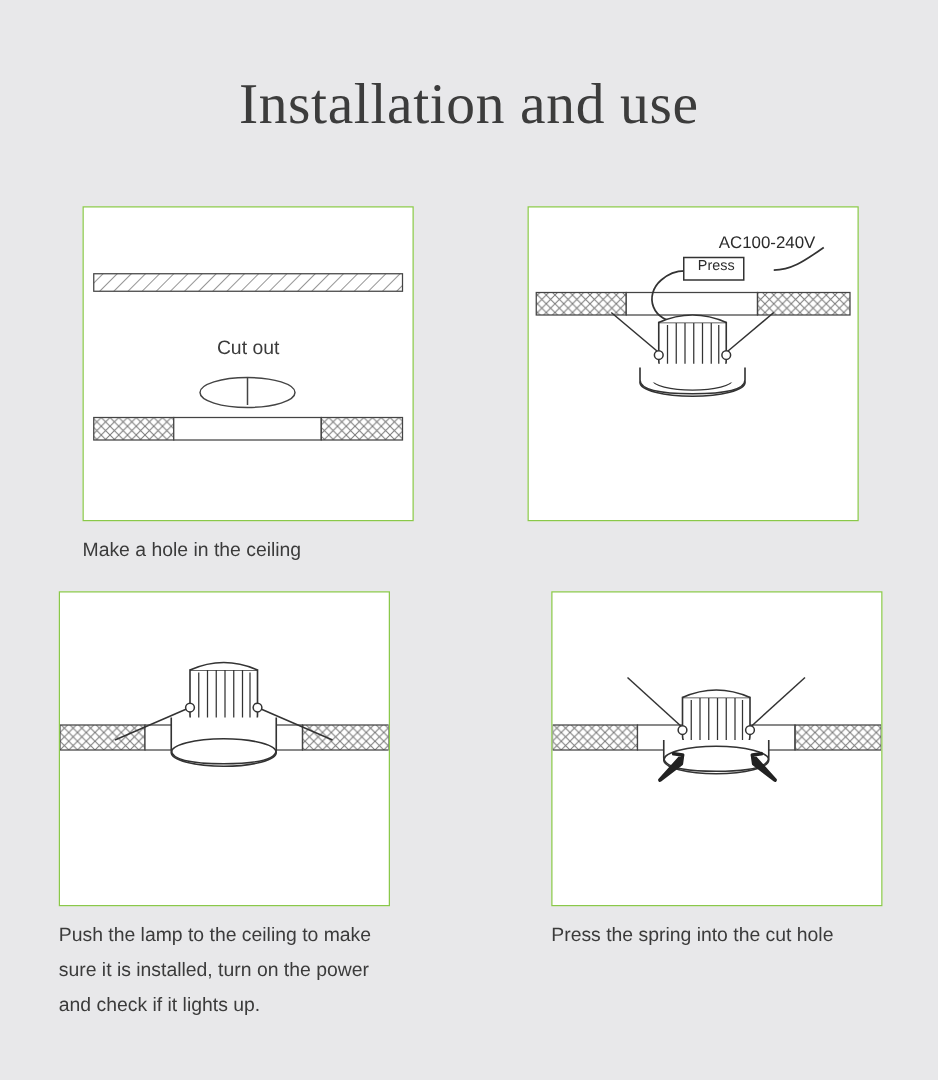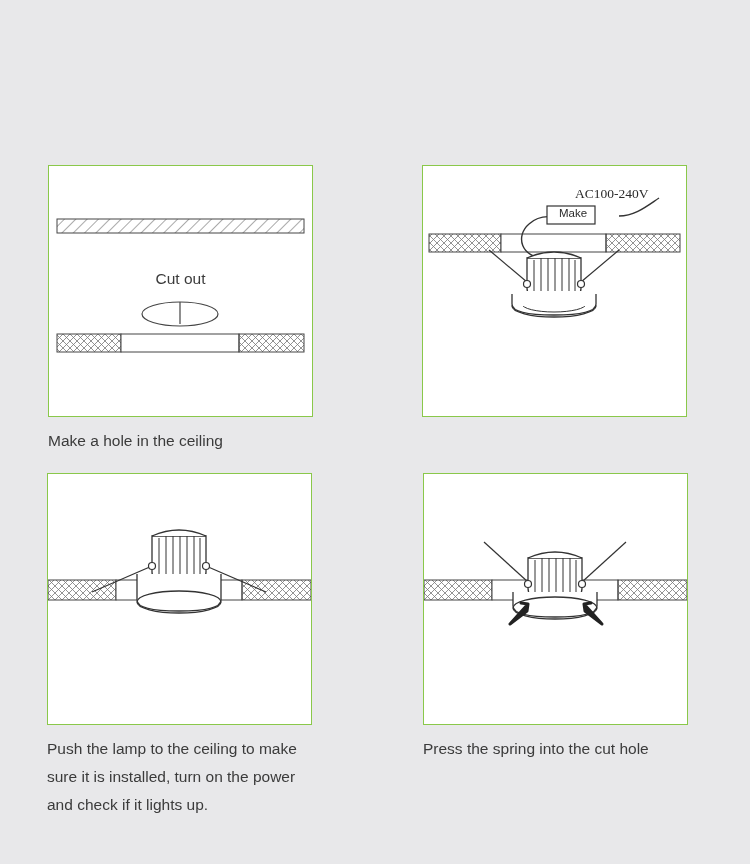--- a/index.html
+++ b/index.html
@@ -37,21 +37,21 @@
     left: 0;
     width: 750px;
     display: flex;
     flex-wrap: wrap;
   }
   .cell {
     width: 375px;
     box-sizing: border-box;
     padding: 0 0 0 0;
   }
-  .cell.left  { padding-left: 48px;  padding-right: 44px; }
+  .cell.left  { padding-left: 66px;  padding-right: 44px; }
   .cell.right { padding-left: 422px - 375px; padding-right: 66px; }
   .cell.right { padding-left: 47px; }
   .frame {
     border: 1px solid #8ac84a;
     background: #ffffff;
     width: 265px;
     height: 252px;
     box-sizing: border-box;
     position: relative;
     overflow: hidden;
@@ -64,20 +64,21 @@
     width: 265px;
   }
   .row2 { margin-top: 18px; }
   svg { display: block; }
 </style>
 </head>
 <body>
 
 <div class="page">
 
+  <h1 class="page-title">Installation and use</h1>
 
   <div class="grid">
 
     <div class="cell left">
       <div class="frame">
         <svg width="263" height="250" viewBox="0 0 263 250">
 
           <defs>
             <pattern id="hatch1" width="8" height="8" patternTransform="rotate(45)" patternUnits="userSpaceOnUse">
               <line x1="0" y1="0" x2="0" y2="8" stroke="#555" stroke-width="1"></line>
@@ -135,22 +136,22 @@
           <ellipse cx="131" cy="140" rx="42" ry="11" fill="#ffffff" stroke="#333" stroke-width="1.3"></ellipse>
           <ellipse cx="131" cy="138" rx="32" ry="8" fill="none" stroke="#333" stroke-width="1"></ellipse>
           <rect x="89" y="125" width="84" height="15" fill="#ffffff" stroke="none"></rect>
           <path d="M89 128 L89 138 Q89 149 131 149 Q173 149 173 138 L173 128" fill="none" stroke="#333" stroke-width="1.3"></path>
 
           <path d="M104 116 L66 84" fill="none" stroke="#333" stroke-width="1.2"></path>
           <circle cx="104" cy="118" r="3.5" fill="#ffffff" stroke="#333" stroke-width="1.2"></circle>
           <path d="M158 116 L196 84" fill="none" stroke="#333" stroke-width="1.2"></path>
           <circle cx="158" cy="118" r="3.5" fill="#ffffff" stroke="#333" stroke-width="1.2"></circle>
         </svg>
-        <div style="position:absolute; left:128px; top:41px; width:44px; text-align:center; font-size:11.5px; color:#2b2b2b;">Make</div>
-        <div style="position:absolute; left:152px; top:20px; font-size:13.5px; color:#2b2b2b;font-family:Liberation Serif, serif;">AC100-240V</div>
+        <div style="position:absolute; left:128px; top:41px; width:44px; text-align:center; font-size:11.5px; color:#2b2b2b;">Press</div>
+        <div style="position:absolute; left:152px; top:20px; font-size:13.5px; color:#2b2b2b;">AC100-240V</div>
       </div>
     </div>
 
     <div class="cell right row2">
       <div class="frame">
         <svg width="263" height="250" viewBox="0 0 263 250">
           <defs>
             <pattern id="mesh4" width="7" height="7" patternUnits="userSpaceOnUse">
               <path d="M0 0 L7 7 M7 0 L0 7" stroke="#777" stroke-width="0.8" fill="none"></path>
             </pattern>

